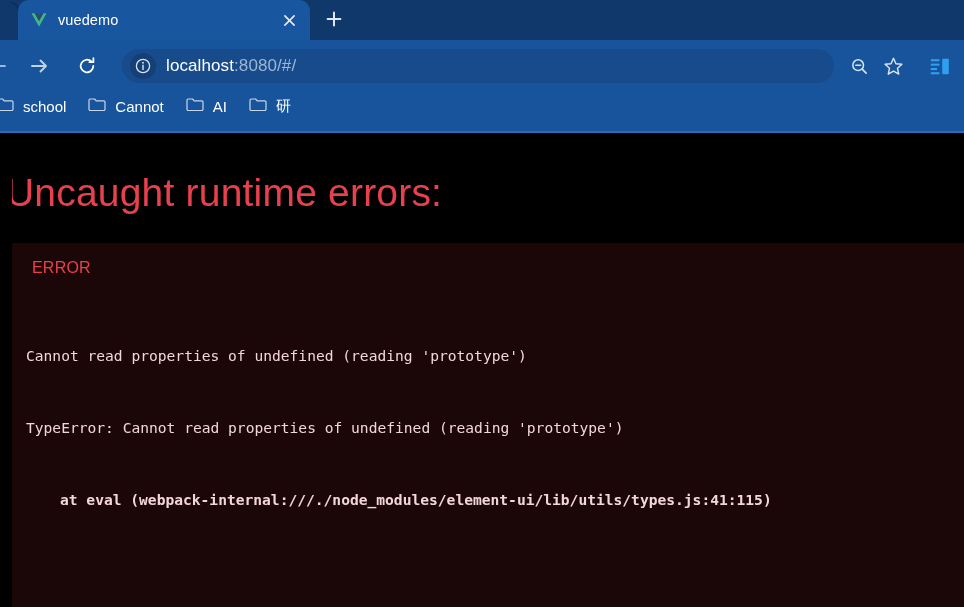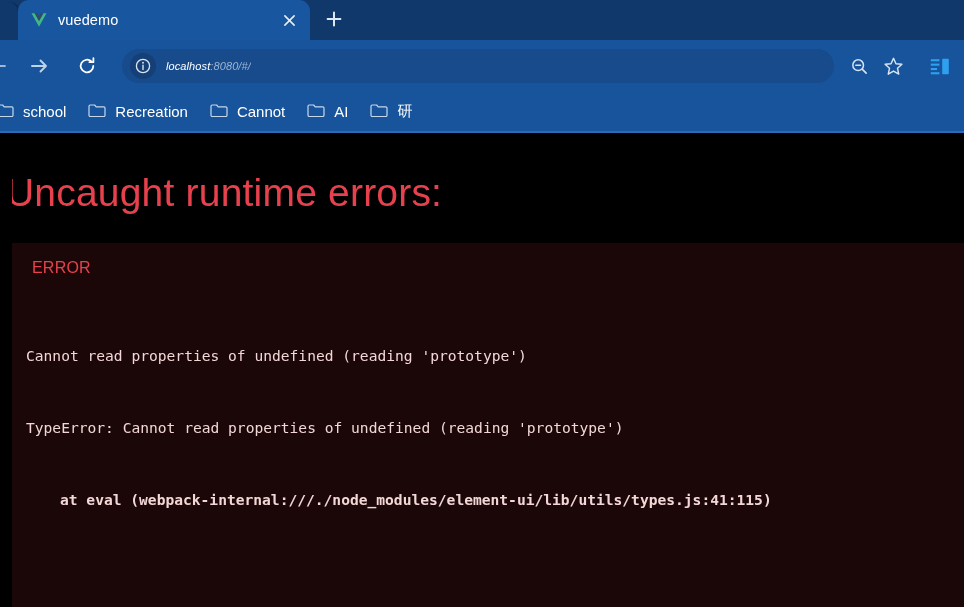--- a/index.html
+++ b/index.html
@@ -129,26 +129,25 @@
     height: 26px;
     flex: 0 0 auto;
     display: flex;
     align-items: center;
     justify-content: center;
     background: #143f77;
     border-radius: 50%;
     margin-right: 10px;
   }
   .url {
-    font-size: 11px;
+    font-size: 17px;
     color: #d7e2ef;
     white-space: nowrap;
     overflow: hidden;
     letter-spacing: 0.1px;
-    font-style: italic;
   }
   .url .host { color: #ffffff; }
   .url .rest { color: #9db6d2; }
 
   .omni-action {
     width: 30px;
     height: 30px;
     display: flex;
     align-items: center;
     justify-content: center;
@@ -163,21 +162,21 @@
     align-items: center;
     justify-content: center;
     flex: 0 0 auto;
     margin-right: 6px;
   }
 
   .bookmarks {
     height: 41px;
     background: #17549c;
     display: flex;
-    align-items: center;
+    align-items: flex-start;
     border-bottom: 2px solid #2b6cb8;
     box-sizing: border-box;
     overflow: hidden;
   }
   .bm {
     display: flex;
     align-items: center;
     height: 28px;
     padding: 0 8px;
     margin-right: 6px;
@@ -337,28 +336,20 @@
         </svg>
       </span>
       <span class="bm-label">school</span>
     </div>
     <div class="bm">
       <span class="bm-ico">
         <svg width="18" height="15" viewBox="0 0 18 15">
           <path d="M1 3.2 A1.2 1.2 0 0 1 2.2 2 H6.6 L8.2 3.9 H15.8 A1.2 1.2 0 0 1 17 5.1 V12.3 A1.2 1.2 0 0 1 15.8 13.5 H2.2 A1.2 1.2 0 0 1 1 12.3 Z" stroke="#c8d7e8" stroke-width="1.2" fill="none" stroke-linejoin="round"></path>
         </svg>
       </span>
-      <span class="bm-label">Recreation</span>
-    </div>
-    <div class="bm">
-      <span class="bm-ico">
-        <svg width="18" height="15" viewBox="0 0 18 15">
-          <path d="M1 3.2 A1.2 1.2 0 0 1 2.2 2 H6.6 L8.2 3.9 H15.8 A1.2 1.2 0 0 1 17 5.1 V12.3 A1.2 1.2 0 0 1 15.8 13.5 H2.2 A1.2 1.2 0 0 1 1 12.3 Z" stroke="#c8d7e8" stroke-width="1.2" fill="none" stroke-linejoin="round"></path>
-        </svg>
-      </span>
       <span class="bm-label">Cannot</span>
     </div>
     <div class="bm">
       <span class="bm-ico">
         <svg width="18" height="15" viewBox="0 0 18 15">
           <path d="M1 3.2 A1.2 1.2 0 0 1 2.2 2 H6.6 L8.2 3.9 H15.8 A1.2 1.2 0 0 1 17 5.1 V12.3 A1.2 1.2 0 0 1 15.8 13.5 H2.2 A1.2 1.2 0 0 1 1 12.3 Z" stroke="#c8d7e8" stroke-width="1.2" fill="none" stroke-linejoin="round"></path>
         </svg>
       </span>
       <span class="bm-label">AI</span>
     </div>

